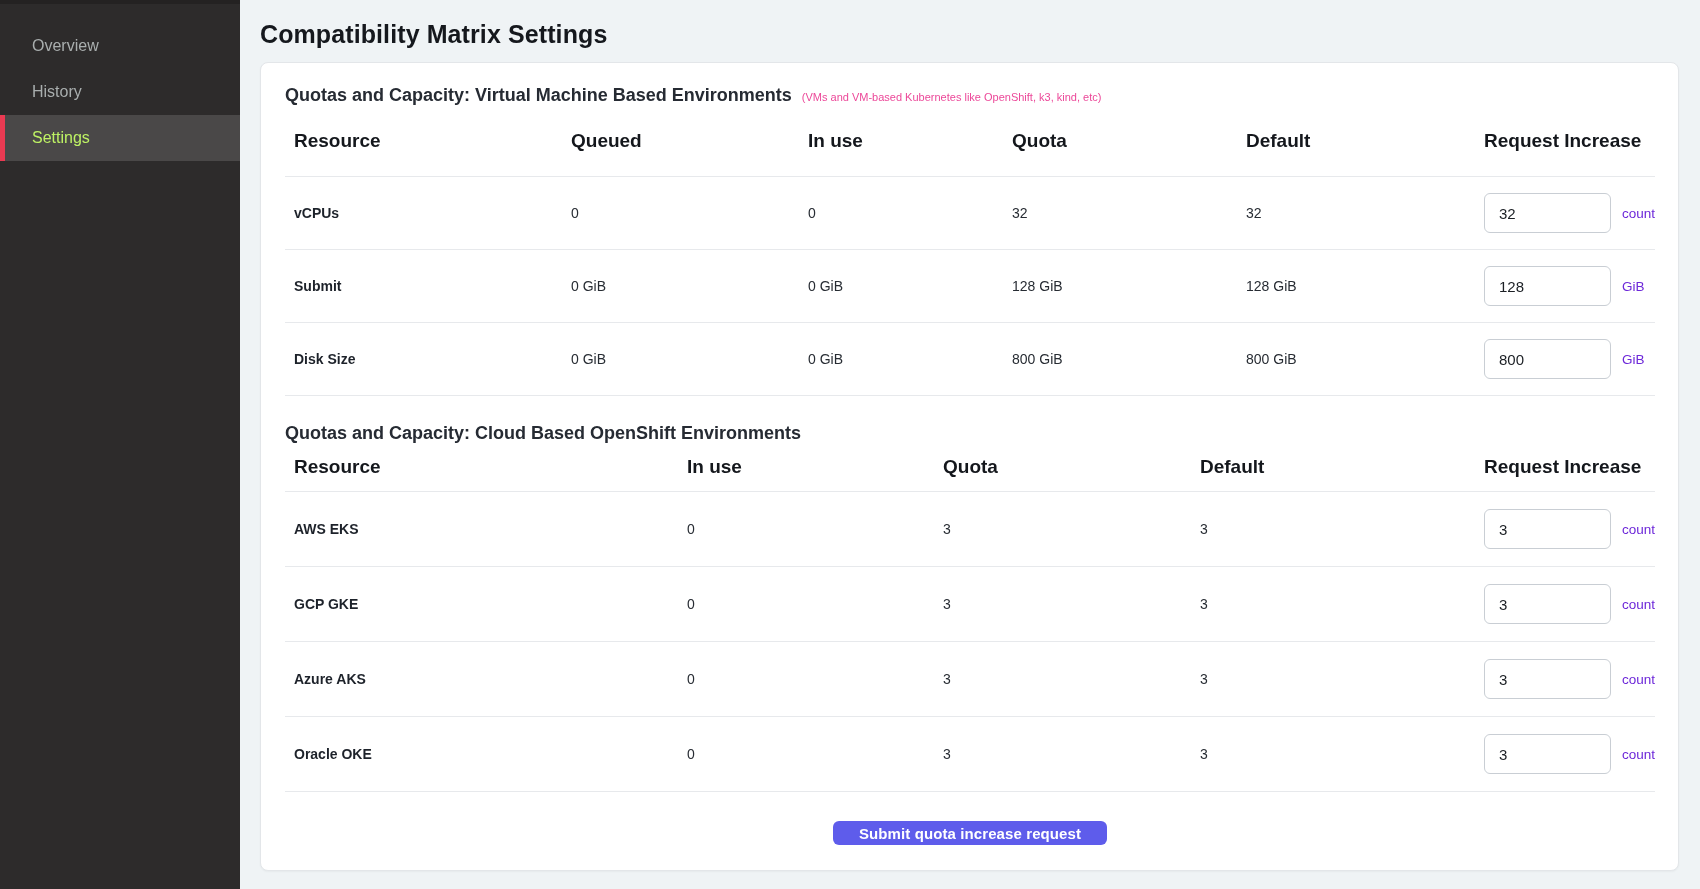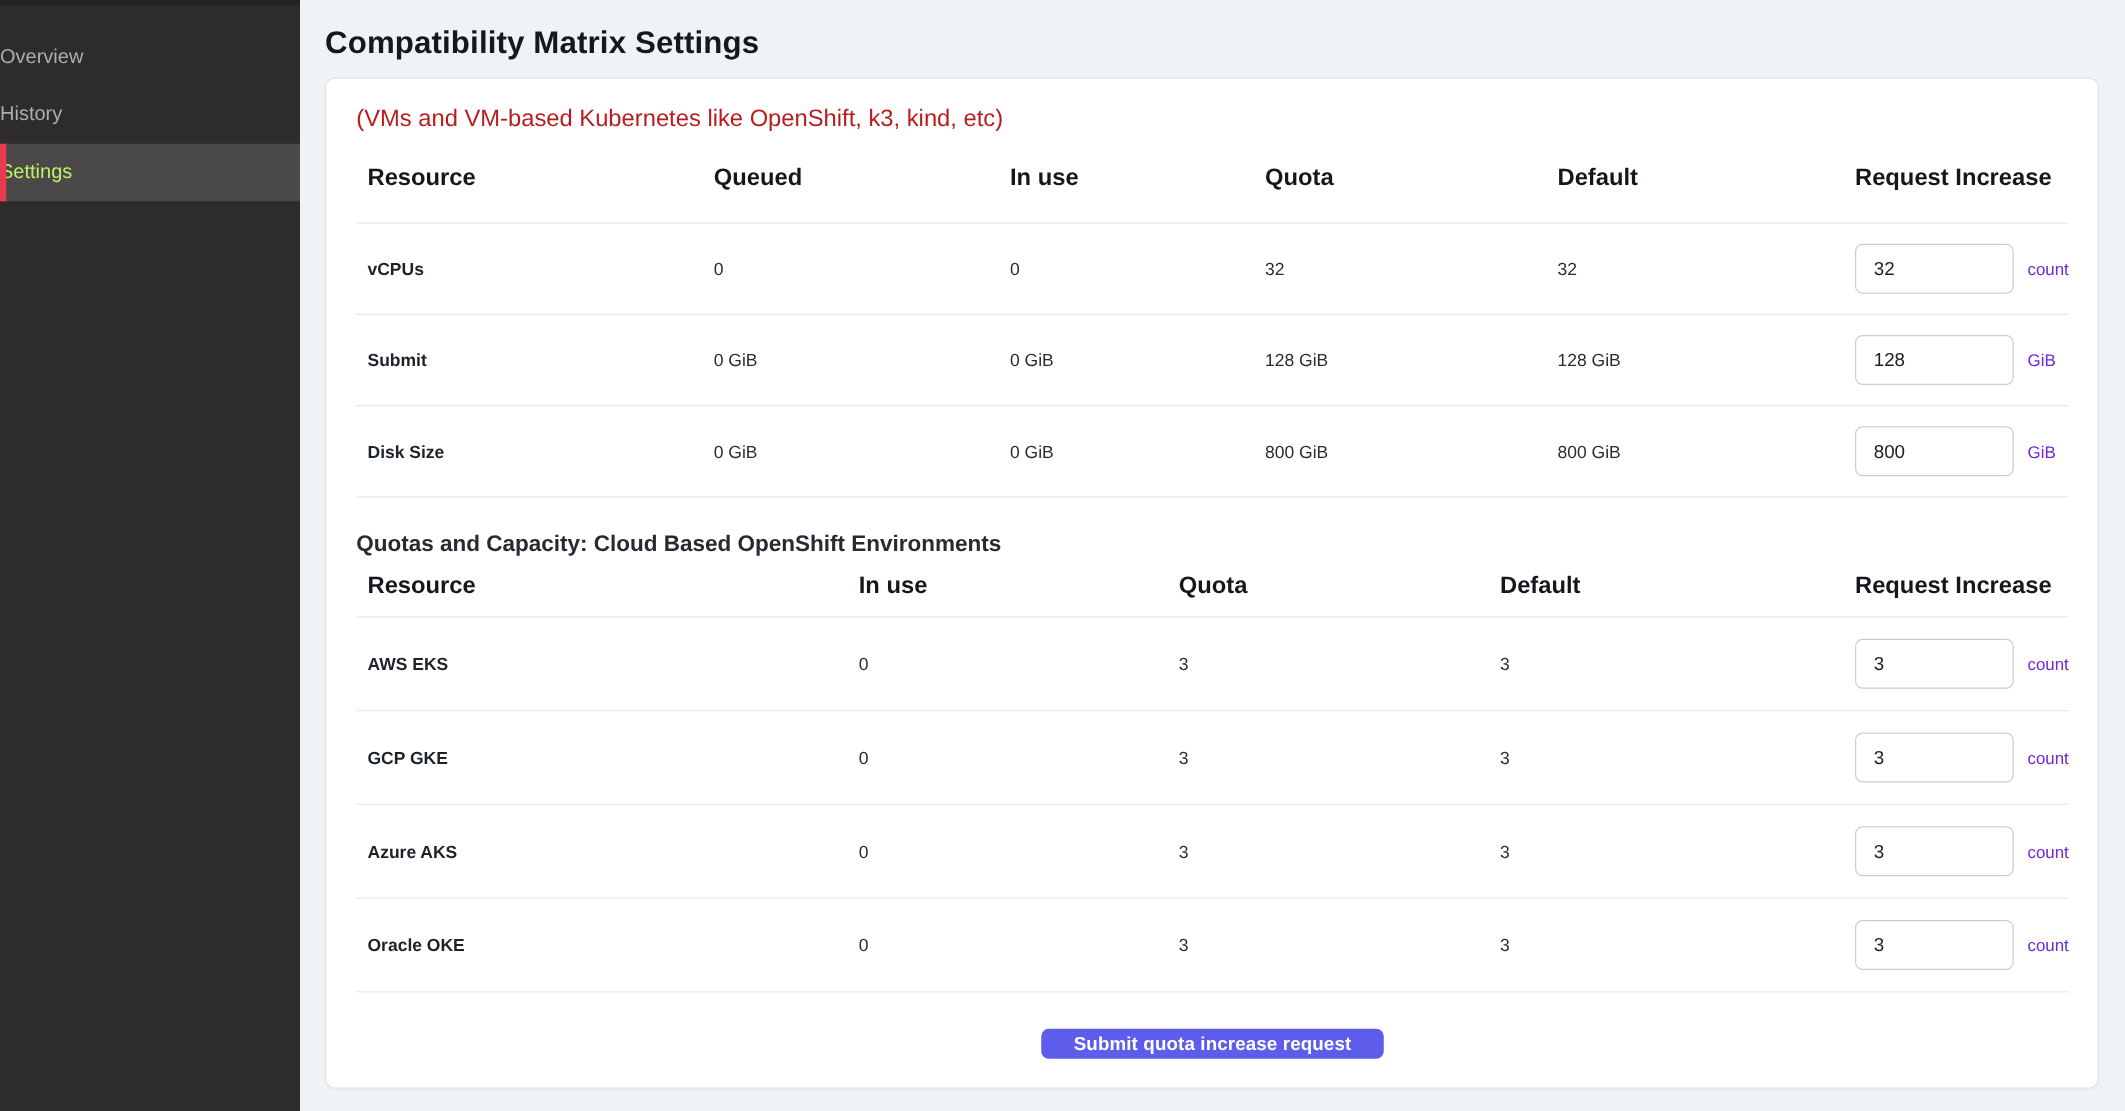--- a/index.html
+++ b/index.html
@@ -16,20 +16,21 @@
     width: 240px; height: 100%;
     background: #2d2b2b;
     border-top: 4px solid #242222;
     padding-top: 19px;
     flex-shrink: 0;
   }
   .nav-item {
     position: relative;
     height: 46px;
     display: flex; align-items: center;
+    padding-left: 32px;
     font-size: 16px;
     color: #a9aeae;
     cursor: pointer;
   }
   .nav-item.active {
     background: #4a4848;
     color: #bef264;
   }
   .nav-item.active .active-marker {
     position: absolute; left: 0; top: 0;
@@ -53,21 +54,21 @@
     padding: 0 23px 21px 24px;
     height: 809px;
   }
 
   .section-header { padding-top: 22px; display: flex; align-items: baseline; gap: 10px; }
   .section-header.second { padding-top: 27px; }
   .section-title {
     font-size: 18px; line-height: 20px; font-weight: 700;
     color: #262b33;
   }
-  .section-subtitle { font-size: 19px; color: #b91c1c; }
+  .section-subtitle { font-size: 11px; color: #ec4899; }
 
   
   .t-row { display: grid; align-items: center; }
   .vm-cols    { grid-template-columns: 277px 237px 204px 234px 238px 1fr; }
   .cloud-cols { grid-template-columns: 393px 256px 257px 284px 1fr; }
   .t-head { border-bottom: 1px solid #e7e9ec; }
   .t-head.vm-head { height: 72px; }
   .t-head.cloud-head { height: 49px; }
   .t-body-row { border-bottom: 1px solid #e7e9ec; }
   .vm-cols.t-body-row { height: 73px; }
@@ -119,20 +120,21 @@
       <span>Settings</span>
     </div>
   </nav>
 
   <main class="main">
     <h1 class="page-title">Compatibility Matrix Settings</h1>
 
     <div class="card">
 
       <div class="section-header">
+        <span class="section-title">Quotas and Capacity: Virtual Machine Based Environments</span>
         <span class="section-subtitle">(VMs and VM-based Kubernetes like OpenShift, k3, kind, etc)</span>
       </div>
 
       <div>
         <div class="t-row vm-cols t-head vm-head">
           <div class="cell">Resource</div>
           <div class="cell">Queued</div>
           <div class="cell">In use</div>
           <div class="cell">Quota</div>
           <div class="cell">Default</div>

